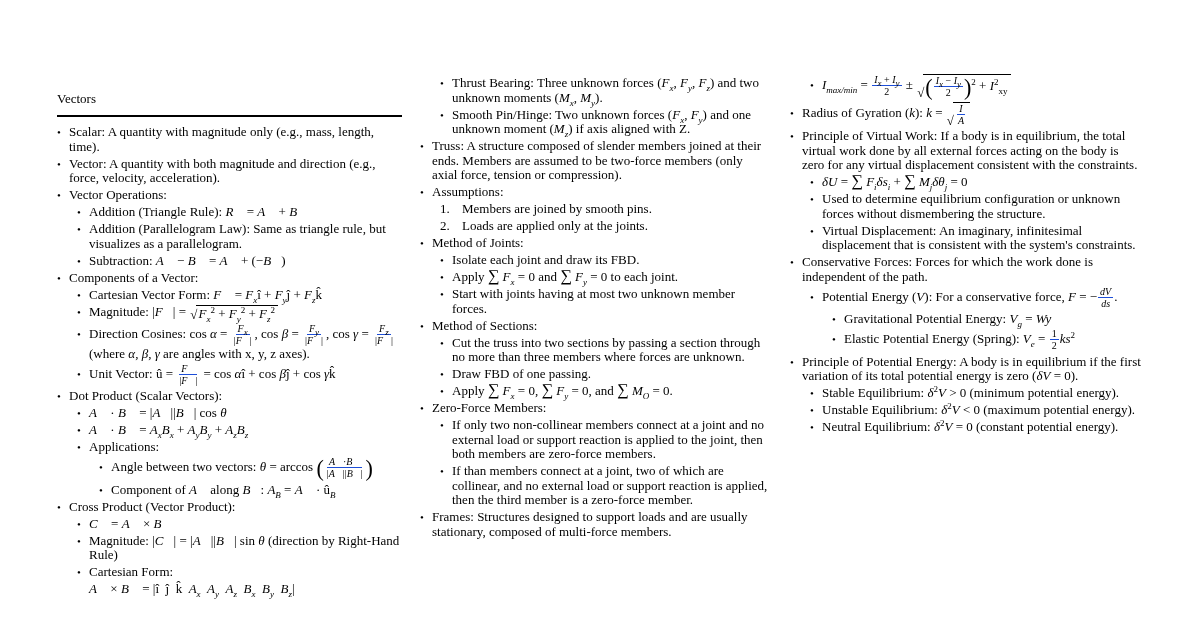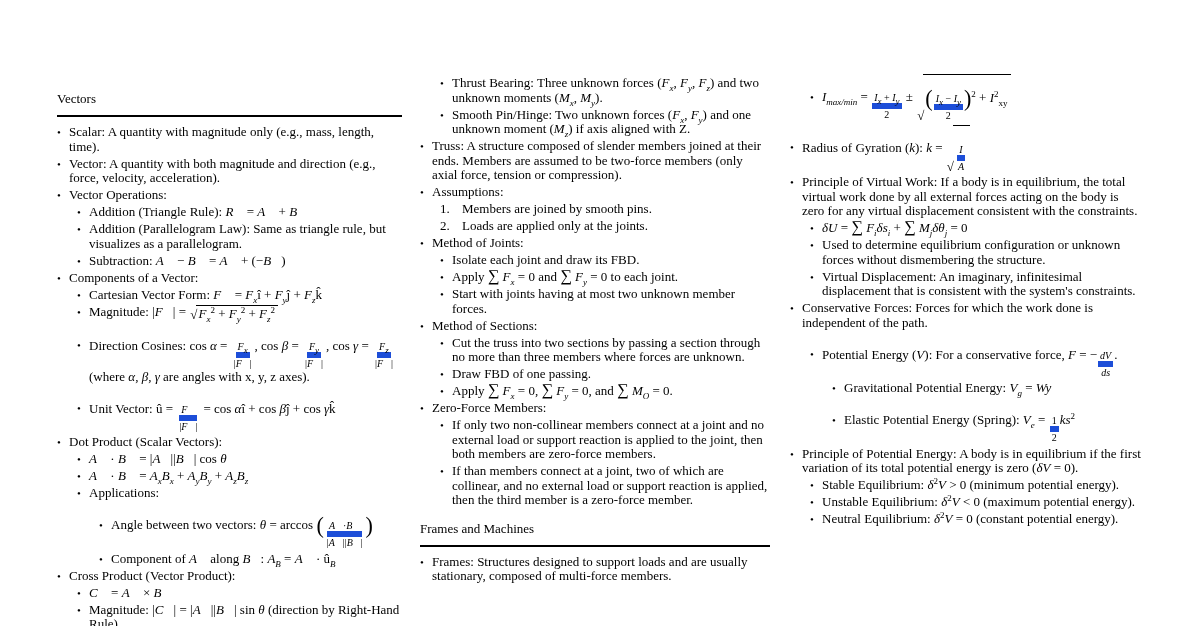--- a/index.html
+++ b/index.html
@@ -35,21 +35,21 @@
   .txt { flex: 1; }
 
   i { font-style: italic; }
   sub, sup { font-size: 9px; line-height: 0; }
 
   .frac {
     display: inline-flex; flex-direction: column; align-items: center;
     vertical-align: middle; font-size: 10px; line-height: 11px;
     margin: 0 1px; transform: translateY(-1px);
   }
-  .frac .fn { padding: 0 2px; border-bottom: 6px solid #1d4ed8; margin-top: 18px; }
+  .frac .fn { padding: 0 2px; border-bottom: 1px solid #1d4ed8; }
   .frac .fd { padding: 0 2px; }
 
   .sqrt { display: inline-flex; align-items: stretch; vertical-align: middle; margin: 0 1px; }
   .sqs  { align-self: flex-end; line-height: 1; margin-right: -1px; }
   .rad  { border-top: 1px solid #000; padding: 1px 3px 0 2px; }
 
   .bp  { font-size: 1.7em; font-style: normal; line-height: 0; vertical-align: middle; }
   .sum { font-size: 1.25em; line-height: 0; }
 </style>
 </head>
@@ -226,21 +226,20 @@
       <span class="txt">Zero-Force Members:</span>
     </div>
     <div class="item lvl2">
       <span class="marker">•</span>
       <span class="txt">If only two non-collinear members connect at a joint and no external load or support reaction is applied to the joint, then both members are zero-force members.</span>
     </div>
     <div class="item lvl2">
       <span class="marker">•</span>
       <span class="txt">If than members connect at a joint, two of which are collinear, and no external load or support reaction is applied, then the third member is a zero-force member.</span>
     </div>
-    <div class="heading">Frames and Machines</div>
     <div class="item lvl1">
       <span class="marker">•</span>
       <span class="txt">Frames: Structures designed to support loads and are usually stationary, composed of multi-force members.</span>
     </div>
   </div>
 <div class="col" id="col-right">
     <div class="item lvl2">
       <span class="marker">•</span>
       <span class="txt"><i>I<sub>max/min</sub></i> = <span class="frac">
           <span class="fn"><i>I<sub>x</sub></i> + <i>I<sub>y</sub></i></span>

